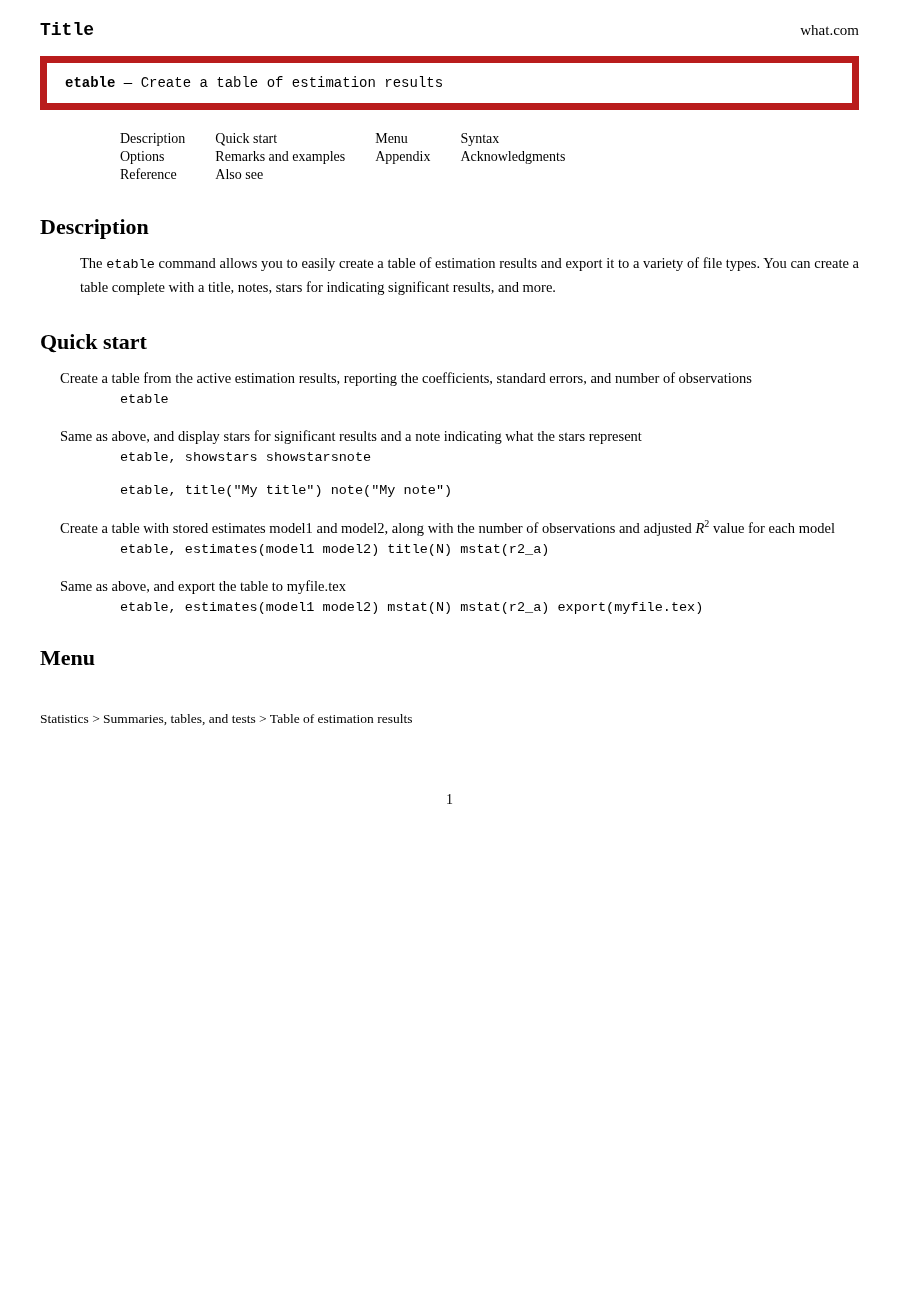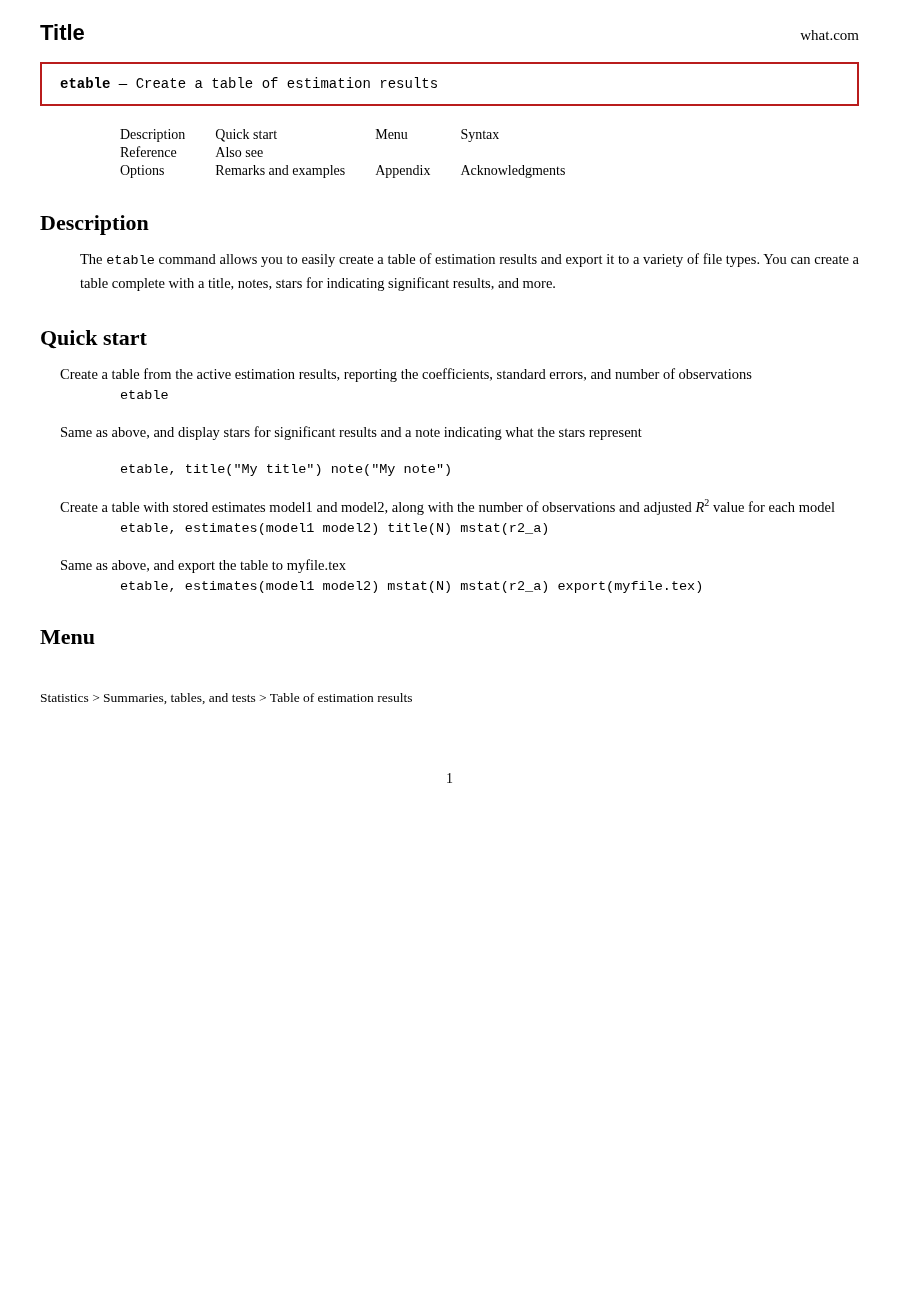--- a/index.html
+++ b/index.html
@@ -19,32 +19,32 @@
     }
 
     .page-header {
       display: flex;
       justify-content: space-between;
       align-items: baseline;
       margin-bottom: 16px;
     }
 
     .page-title {
-      font-size: 22px;
+      font-size: 18px;
       font-weight: bold;
-      font-family: Liberation Sans, sans-serif;
+      font-family: Liberation Mono, monospace;
     }
 
     .stata-com {
       font-size: 15px;
       font-family: "Times New Roman", Times, serif;
     }
 
     .title-box {
-      border: 2px solid #b91c1c;
+      border: 7px solid #b91c1c;
       padding: 12px 18px;
       margin-bottom: 20px;
       font-family: "Courier New", Courier, monospace;
       font-size: 14px;
     }
 
     .title-box .cmd-name {
       font-weight: bold;
     }
 
@@ -150,31 +150,31 @@
 <div class="nav-table">
   <table>
     <tbody>
         <tr>
       <td><a class="nav-link">Description</a></td>
       <td><a class="nav-link">Quick start</a></td>
       <td><a class="nav-link">Menu</a></td>
       <td><a class="nav-link">Syntax</a></td>
     </tr>
     <tr>
+      <td><a class="nav-link">Options</a></td>
+      <td><a class="nav-link">Remarks and examples</a></td>
+      <td><a class="nav-link">Appendix</a></td>
+      <td><a class="nav-link">Acknowledgments</a></td>
+    </tr>
+    <tr>
       <td><a class="nav-link">Reference</a></td>
       <td><a class="nav-link">Also see</a></td>
       <td></td>
       <td></td>
     </tr>
-    <tr>
-      <td><a class="nav-link">Options</a></td>
-      <td><a class="nav-link">Remarks and examples</a></td>
-      <td><a class="nav-link">Appendix</a></td>
-      <td><a class="nav-link">Acknowledgments</a></td>
-    </tr>
   </tbody>
     </table>
 </div>
 
 <div class="section">
   <h2 class="section-heading">Description</h2>
   <p class="description-text">
     The <code>etable</code> command allows you to easily create a table of estimation results and export it to a variety of file types. You can create a table complete with a title, notes, stars for indicating significant results, and more.
   </p>
 </div>
@@ -182,20 +182,21 @@
 <div class="section">
   <h2 class="section-heading">Quick start</h2>
 
   <div class="quick-start-item">
     <span class="item-text">Create a table from the active estimation results, reporting the coefficients, standard errors, and number of observations</span>
     <code class="item-code">etable</code>
   </div>
 
   <div class="quick-start-item">
     <span class="item-text">Same as above, and display stars for significant results and a note indicating what the stars represent</span>
+    <code class="item-code">etable, showstars showstarsnote</code>
   </div>
 
   <div class="quick-start-item">
     <code class="item-code">etable, title("My title") note("My note")</code>
   </div>
 
   <div class="quick-start-item">
     <span class="item-text">Create a table with stored estimates model1 and model2, along with the number of observations and adjusted <em>R</em><sup>2</sup> value for each model</span>
     <code class="item-code">etable, estimates(model1 model2) title(N) mstat(r2_a)</code>
   </div>

